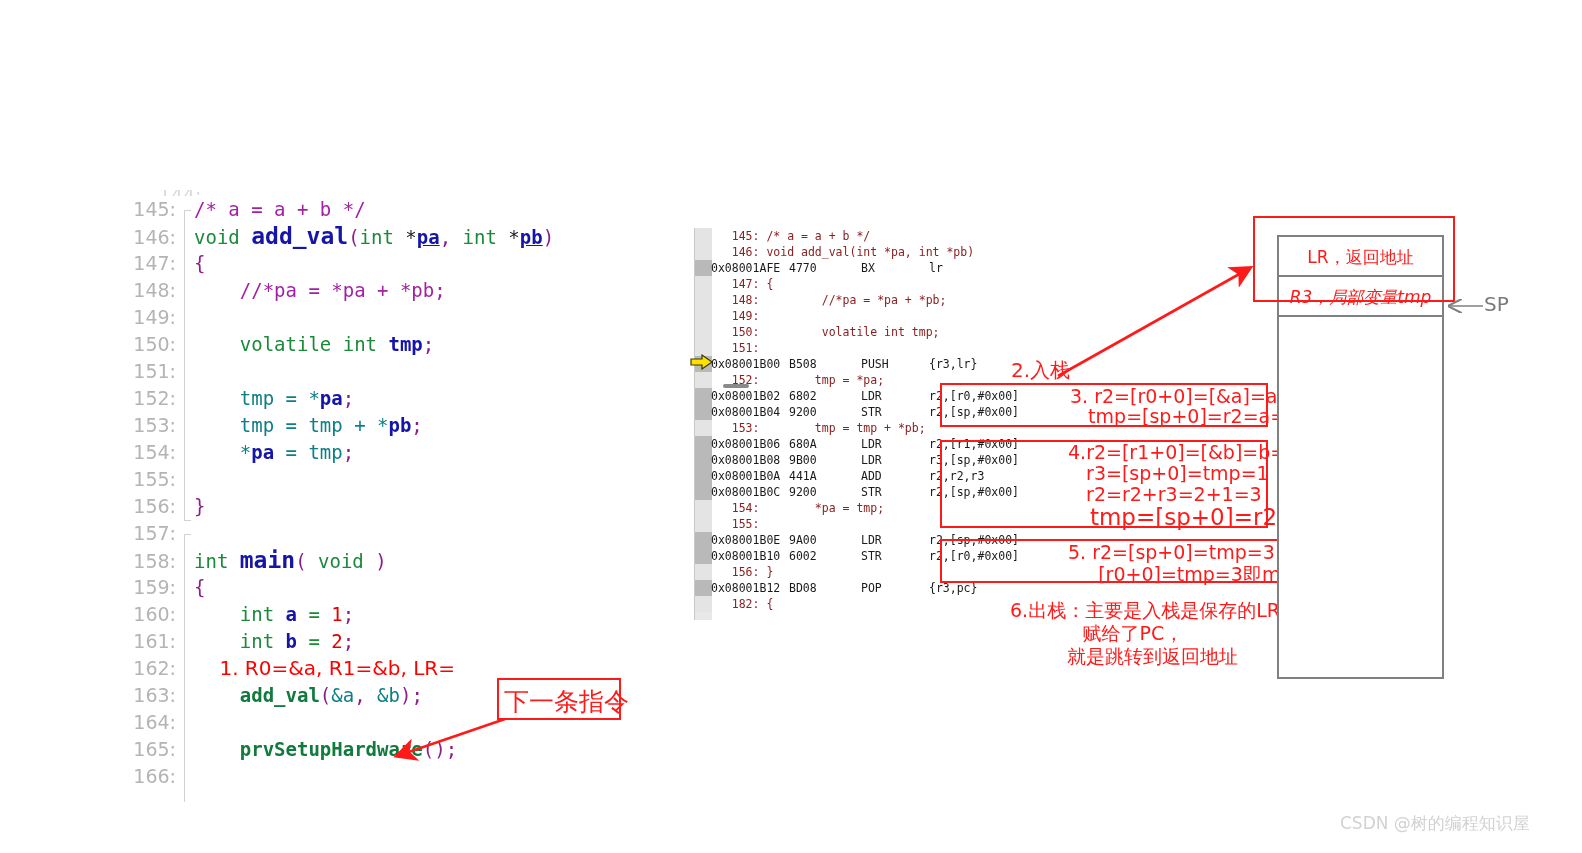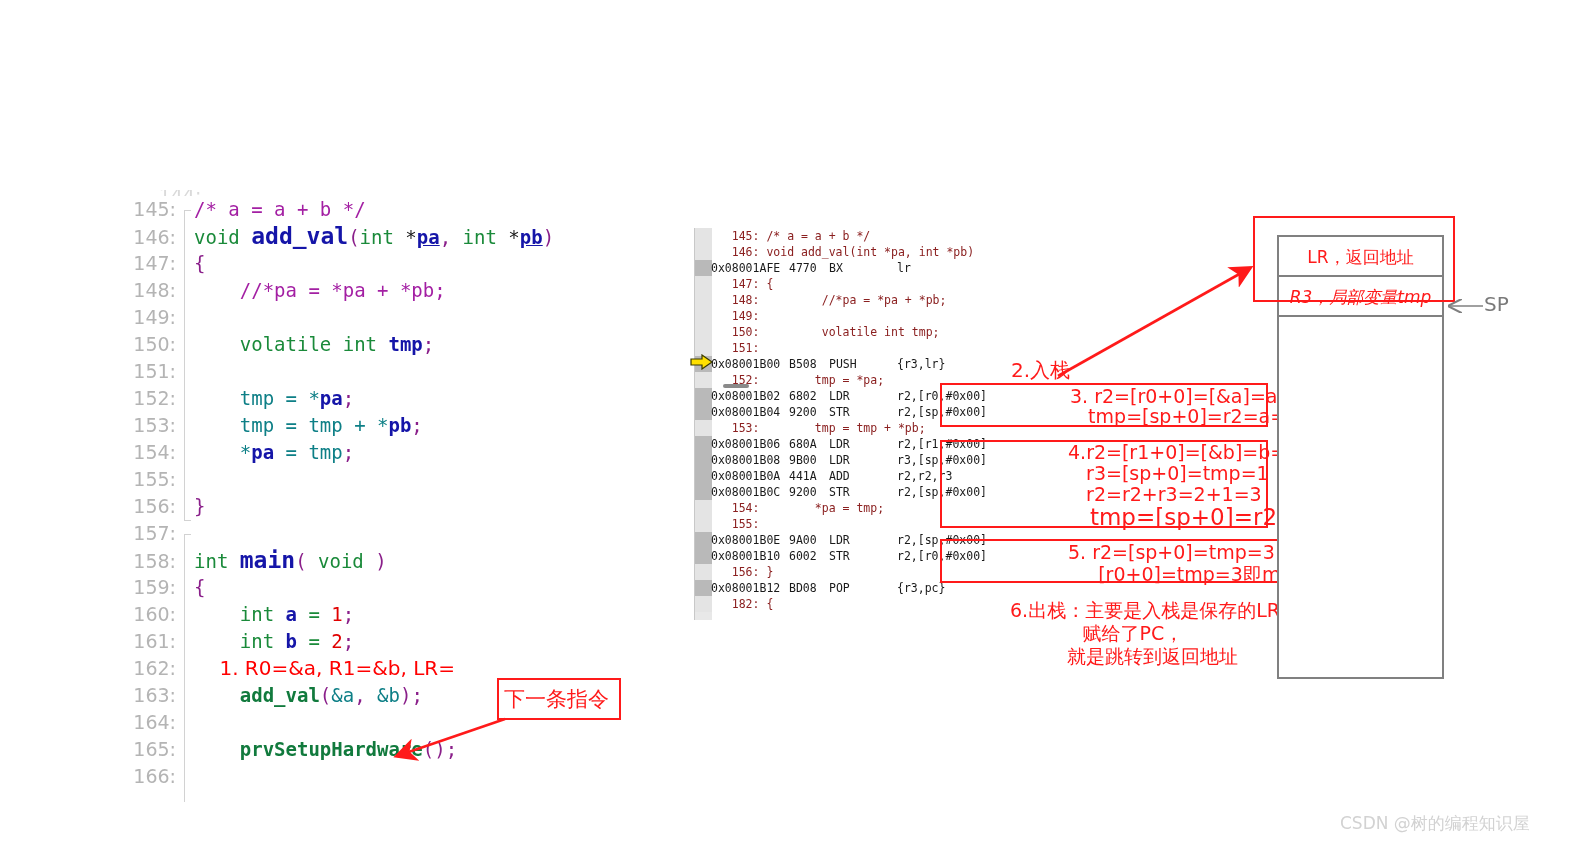--- a/index.html
+++ b/index.html
@@ -62,21 +62,21 @@
   .gband.light{background:#e4e4e4;}
 
   .drow{
     position:relative;height:16px;line-height:16px;white-space:pre;
     font-family:"DejaVu Sans Mono","Liberation Mono",monospace;
     font-size:11.5px;color:#8b2020;margin-left:17px;
   }
   .drow.instr{color:#1a1a1a;}
   .daddr{display:inline-block;width:78px;}
   .dcode{display:inline-block;width:40px;}
-  .dmnem{display:inline-block;width:68px;}
+  .dmnem{display:inline-block;width:68px;margin-left:32px;}
   .dops{display:inline-block;}
   .dsrc{display:inline-block;padding-left:0px;}
 
   #pcmark{
     position:absolute;left:-3px;top:128px;width:22px;height:15px;
   }
   #bp{
     position:absolute;left:29px;top:156px;width:26px;height:4px;
     background:#8a8a8a;border-radius:2px;
   }
@@ -210,21 +210,21 @@
         <div class="drow"><span class="dsrc">   155:</span></div>
         <div class="drow instr"><span class="daddr">0x08001B0E</span><span class="dcode">9A00</span><span class="dmnem">LDR</span><span class="dops">r2,[sp,#0x00]</span></div>
         <div class="drow instr"><span class="daddr">0x08001B10</span><span class="dcode">6002</span><span class="dmnem">STR</span><span class="dops">r2,[r0,#0x00]</span></div>
         <div class="drow"><span class="dsrc">   156: }</span></div>
         <div class="drow instr"><span class="daddr">0x08001B12</span><span class="dcode">BD08</span><span class="dmnem">POP</span><span class="dops">{r3,pc}</span></div>
         <div class="drow"><span class="dsrc">   182: {</span></div>
       </div>
   </div>
 
   <div class="abox" style="left:497px;top:678px;width:124px;height:42px;"></div>
-  <div class="atext" style="left:504px;top:685px;font-size:21px;">下一条指令</div>
+  <div class="atext" style="left:504px;top:685px;font-size:25px;">下一条指令</div>
 
   <div class="atext" style="left:1011px;top:357px;font-size:20px;">2.入栈</div>
 
   <div class="abox" style="left:940px;top:383px;width:328px;height:44px;"></div>
   <div class="atext" style="left:1070px;top:385px;font-size:19px;">3. r2=[r0+0]=[&amp;a]=a=1</div>
   <div class="atext" style="left:1070px;top:405px;font-size:19px;">   tmp=[sp+0]=r2=a=1</div>
 
   <div class="abox" style="left:940px;top:440px;width:328px;height:88px;"></div>
   <div class="atext" style="left:1068px;top:441px;font-size:19px;">4.r2=[r1+0]=[&amp;b]=b=2</div>
   <div class="atext" style="left:1068px;top:462px;font-size:19px;">   r3=[sp+0]=tmp=1</div>

